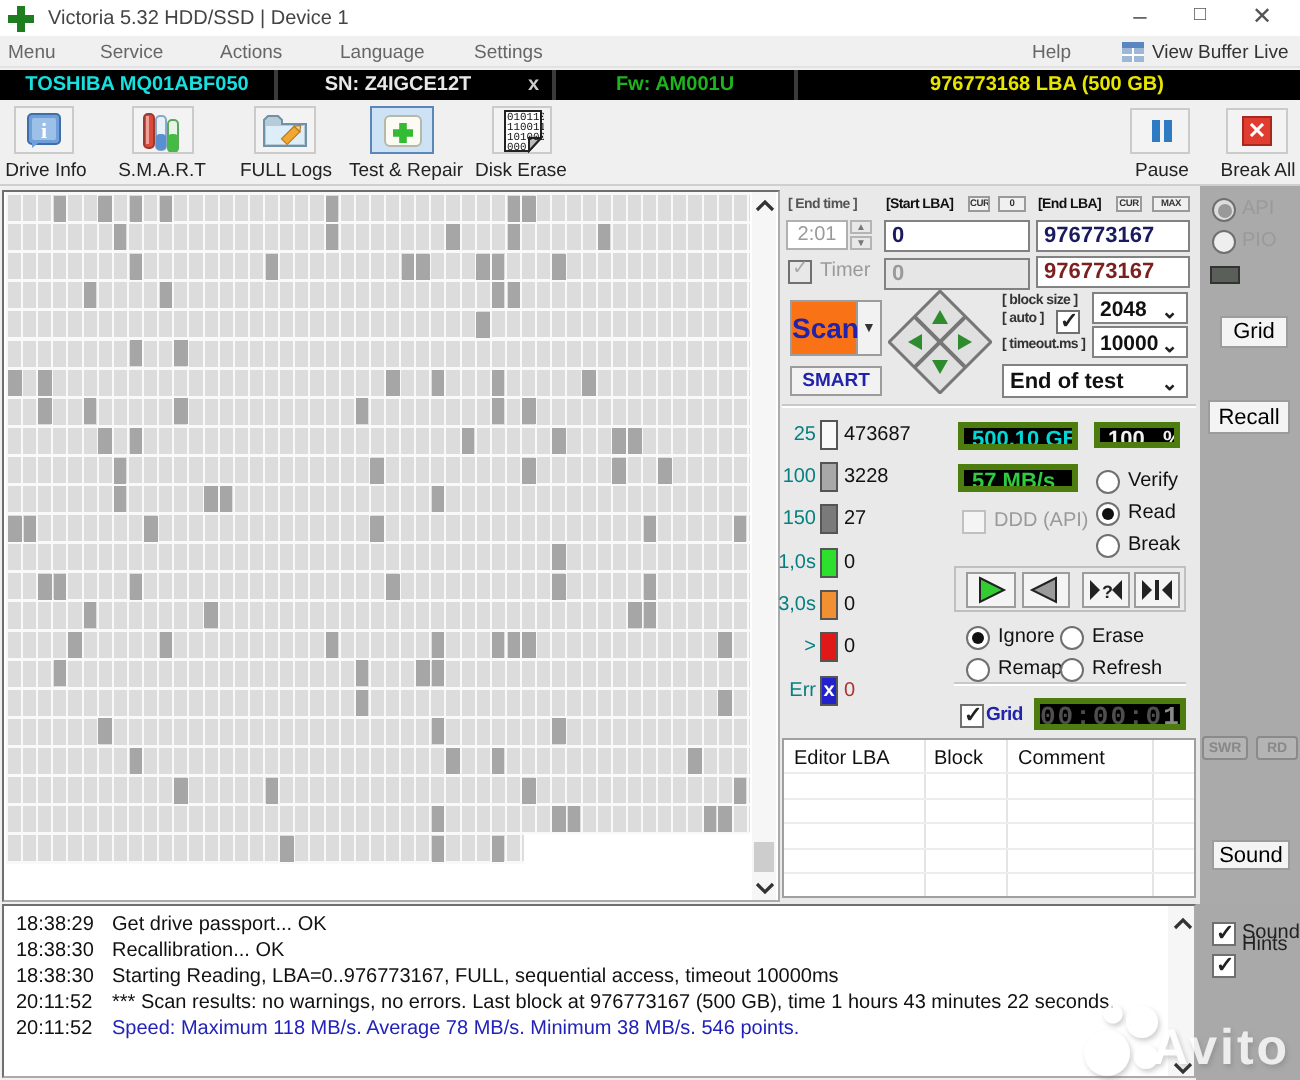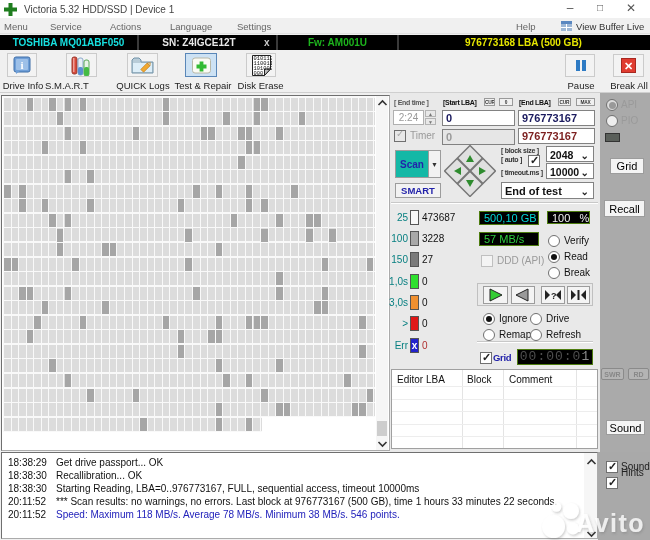--- a/index.html
+++ b/index.html
@@ -23,21 +23,21 @@
 #farright{left:600px;top:93px;width:50px;height:359px;background:#aaa}
 .lbl{position:absolute;font-size:10px;color:#3c3c3c;white-space:nowrap}
 .lblb{position:absolute;font-size:7px;letter-spacing:-0.3px;font-weight:bold;color:#111;white-space:nowrap}
 .gray{color:#9a9a9a}
 .inp{position:absolute;background:#fff;border:1px solid #828282;font-weight:bold;font-size:11px;color:#1a1a5e;padding:1px 3px;line-height:13px}
 .inpg{background:#e6e6e6;color:#9a9a9a}
 .minibtn{position:absolute;height:8px;background:#f0f0f0;border:1px solid #9a9a9a;font-size:4.8px;letter-spacing:-0.2px;color:#333;text-align:center;line-height:7px;font-weight:bold;overflow:hidden}
 .btn{position:absolute;background:#f4f4f4;border:1px solid #9c9c9c;text-align:center}
 .combo{position:absolute;background:#fff;border:1px solid #828282;font-size:10.5px;font-weight:bold;color:#111;padding:2px 3px}
 .chev{position:absolute;right:4px;top:3px;font-size:10px;color:#222}
-.blackbox{position:absolute;background:#000;border:1px solid #4d7c0f;font-weight:normal;font-size:12px;white-space:nowrap;overflow:hidden}
+.blackbox{position:absolute;background:#000;border:3px solid #4d7c0f;font-weight:bold;font-size:12px;white-space:nowrap;overflow:hidden}
 .radio{position:absolute;width:12px;height:12px;border-radius:50%;background:#fff;border:1px solid #707070}
 .radio.sel::after{content:"";position:absolute;left:2px;top:2px;width:6px;height:6px;border-radius:50%;background:#111}
 .check{position:absolute;width:12px;height:12px;background:#fff;border:1px solid #707070}
 .check.on::after{content:"\2713";position:absolute;left:1px;top:-2px;font-size:11px;color:#222;font-weight:bold}
 .statlbl{position:absolute;font-size:10px;color:#067f80;text-align:right;width:26px}
 .statval{position:absolute;font-size:10px;color:#111}
 .statblock{position:absolute;width:9px;height:15px;border:1px solid #555}
 #logpanel{left:1px;top:452px;width:597px;height:87px;background:#fff;border:1px solid;border-color:#6f6f6f #ababab #ababab #6f6f6f}
 .logline{position:absolute;font-size:10px;color:#111;white-space:nowrap}
 #rb{left:598px;top:452px;width:52px;height:88px;background:#a9a9a9}
@@ -86,31 +86,31 @@
 <div class="tlabel" style="left:0px;width:46px">Drive Info</div>
 <div class="abs" style="left:66px;top:53px;width:31px;height:24px;background:#f3f3f3;border:1px solid #cbcbcb"></div>
 <svg class="abs" style="left:70px;top:55px" width="22" height="21">
     <rect x="2" y="2" width="5" height="17" rx="2" fill="#d84a3a" stroke="#9a3a30"></rect>
     <rect x="3" y="3" width="1.5" height="14" fill="#f0a098"></rect>
     <rect x="8" y="3" width="5" height="17" rx="2" fill="#e8f0f8" stroke="#8aa8c8"></rect>
     <rect x="8" y="12" width="5" height="8" rx="2" fill="#5a8fd0"></rect>
     <rect x="14" y="5" width="5" height="16" rx="2" fill="#e8f4e8" stroke="#5aa85a"></rect>
     <rect x="14" y="12" width="5" height="9" rx="2" fill="#44bb44"></rect>
   </svg>
-<div class="tlabel" style="left:43px;width:48px">S.M.A.R.T</div>
+<div class="tlabel" style="left:57px;width:48px">S.M.A.R.T</div>
 <div class="abs" style="left:127px;top:53px;width:31px;height:24px;background:#f3f3f3;border:1px solid #cbcbcb"></div>
 <svg class="abs" style="left:131px;top:56px" width="24" height="19">
     <path d="M1 4 L1 17 L22 17 L22 6 L10 6 L10 4 L8 2 L3 2 Z" fill="#b8ccd8" stroke="#7092a8"></path>
     <rect x="2" y="7" width="19" height="9" fill="#ddeef8"></rect>
     <g transform="rotate(-45 14 12)">
       <rect x="10" y="10" width="9" height="4" fill="#f0a830" stroke="#c07818" stroke-width="0.6"></rect>
       <path d="M19 10 L21.5 12 L19 14 Z" fill="#e8d8a8" stroke="#c07818" stroke-width="0.6"></path>
     </g>
   </svg>
-<div class="tlabel" style="left:114px;width:58px">QUICK Logs</div>
+<div class="tlabel" style="left:114px;width:58px">FULL Logs</div>
 <div class="abs" style="left:185px;top:53px;width:32px;height:24px;background:#cde2f4;border:1px solid #5a87b8"></div>
 <svg class="abs" style="left:191px;top:55px" width="21" height="20">
     <rect x="1.5" y="3" width="18" height="15" rx="2.5" fill="#fbfbf4" stroke="#b8b8a8"></rect>
     <path d="M8.6 6.5 h3.8 v3.1 h3.1 v3.8 h-3.1 v3.1 h-3.8 v-3.1 h-3.1 v-3.8 h3.1 z" fill="#33bb33"></path>
   </svg>
 <div class="tlabel" style="left:174px;width:58px">Test &amp; Repair</div>
 <div class="abs" style="left:246px;top:53px;width:30px;height:24px;background:#f3f3f3;border:1px solid #cbcbcb"></div>
 <svg class="abs" style="left:251px;top:54px" width="21" height="23">
     <path d="M1.5 1.5 H19.5 V15 L13.5 21.5 H1.5 Z" fill="#fff" stroke="#222"></path>
     <path d="M19.5 15 L13.5 15 L13.5 21.5 Z" fill="#bbb" stroke="#222"></path>
@@ -239,37 +239,37 @@
     <path d="M1.5 6 L5.5 2 L9.5 6" fill="none" stroke="#333" stroke-width="1.6"></path>
   </svg>
 <svg class="abs" style="left:377px;top:440px" width="11" height="8">
     <path d="M1.5 2 L5.5 6 L9.5 2" fill="none" stroke="#333" stroke-width="1.6"></path>
   </svg>
 <div class="sbthumb" style="left:377px;top:421px;width:10px;height:15px"></div>
 <div class="abs" id="rightpanel"></div>
 <div class="abs" id="farright"></div>
 
 <div class="lblb" style="left:394px;top:99px;color:#555">[ End time ]</div>
-<div class="abs" style="left:393px;top:110px;width:31px;height:15px;background:#fff;border:1px solid #b0b0b0;color:#9a9a9a;font-size:10px;text-align:center;line-height:14px">2:24</div>
+<div class="abs" style="left:393px;top:110px;width:31px;height:15px;background:#fff;border:1px solid #b0b0b0;color:#9a9a9a;font-size:10px;text-align:center;line-height:14px">2:01</div>
 <div class="abs" style="left:425px;top:110px;width:11px;height:7px;background:#e8e8e8;border:1px solid #b4b4b4;font-size:5px;color:#777;text-align:center;line-height:6px">▲</div>
 <div class="abs" style="left:425px;top:118px;width:11px;height:7px;background:#e8e8e8;border:1px solid #b4b4b4;font-size:5px;color:#777;text-align:center;line-height:6px">▼</div>
 <div class="lblb" style="left:443px;top:99px">[Start LBA]</div>
 <div class="minibtn" style="left:484px;top:98px;width:11px">CUR</div>
 <div class="minibtn" style="left:499px;top:98px;width:14px">0</div>
 <div class="inp" style="left:442px;top:110px;width:73px;height:16px">0</div>
 <div class="lblb" style="left:519px;top:99px">[End LBA]</div>
 <div class="minibtn" style="left:558px;top:98px;width:13px">CUR</div>
 <div class="minibtn" style="left:576px;top:98px;width:19px">MAX</div>
 <div class="inp" style="left:518px;top:110px;width:77px;height:16px">976773167</div>
 <div class="check" style="left:394px;top:130px;background:#e8e8e8"></div>
 <div class="abs" style="left:396px;top:128px;color:#aaa;font-size:10px">✓</div>
 <div class="lbl" style="left:410px;top:130px;color:#9a9a9a">Timer</div>
 <div class="inp inpg" style="left:442px;top:129px;width:73px;height:16px">0</div>
 <div class="inp" style="left:518px;top:128px;width:77px;height:16px;color:#7c1f1f">976773167</div>
-<div class="abs" style="left:395px;top:150px;width:34px;height:28px;background:#14b8a6;border:1px solid #9c9c9c;color:#2222aa;font-weight:bold;font-size:10px;text-align:center;line-height:27px">Scan</div>
+<div class="abs" style="left:395px;top:150px;width:34px;height:28px;background:#f97316;border:1px solid #9c9c9c;color:#2222aa;font-weight:bold;font-size:14px;text-align:center;line-height:27px">Scan</div>
 <div class="abs" style="left:429px;top:150px;width:12px;height:28px;background:#f2f2f2;border:1px solid #9c9c9c;border-left:none;color:#333;font-size:7px;text-align:center;line-height:28px">▼</div>
 <svg class="abs" style="left:444px;top:145px" width="52" height="52">
     <g transform="rotate(45 26 26)">
       <rect x="8" y="8" width="36" height="36" fill="#e0e0e0" stroke="#777" stroke-width="1.5"></rect>
       <line x1="26" y1="8" x2="26" y2="44" stroke="#777" stroke-width="2"></line>
       <line x1="8" y1="26" x2="44" y2="26" stroke="#777" stroke-width="2"></line>
     </g>
     <path d="M26 10 L30 17 L22 17 Z" fill="#2e8b2e"></path>
     <path d="M26 42 L30 35 L22 35 Z" fill="#2e8b2e"></path>
     <path d="M10 26 L17 22 L17 30 Z" fill="#2e8b2e"></path>
@@ -341,21 +341,21 @@
     </svg></div>
 <div class="btn" style="left:567px;top:286px;width:23px;height:18px"><svg width="21" height="16">
       <path d="M3 3 L8 8 L3 13 Z" fill="#222"></path>
       <rect x="9.5" y="3" width="2" height="10" fill="#222"></rect>
       <path d="M18 3 L13 8 L18 13 Z" fill="#222"></path>
     </svg></div>
 
 <div class="radio sel" style="left:483px;top:313px"></div>
 <div class="lbl" style="left:499px;top:313px;color:#111">Ignore</div>
 <div class="radio" style="left:530px;top:313px"></div>
-<div class="lbl" style="left:546px;top:313px;color:#111">Drive</div>
+<div class="lbl" style="left:546px;top:313px;color:#111">Erase</div>
 <div class="radio" style="left:483px;top:329px"></div>
 <div class="lbl" style="left:499px;top:329px;color:#111">Remap</div>
 <div class="radio" style="left:530px;top:329px"></div>
 <div class="lbl" style="left:546px;top:329px;color:#111">Refresh</div>
 <div class="abs" style="left:477px;top:341px;width:116px;height:0;border-top:1px solid #c8c8c8;border-bottom:1px solid #fff"></div>
 
 <div class="check on" style="left:480px;top:352px"></div>
 <div class="lblb" style="left:493px;top:352px;color:#2222aa;font-size:9.5px">Grid</div>
 <div class="blackbox" style="left:517px;top:349px;width:76px;height:16px;color:#4e4e4e;font-family:'Liberation Mono',monospace;font-size:13px;line-height:14px;text-align:center;letter-spacing:1px">00:00:0<span style="color:#8a8a8a">1</span></div>
 
@@ -376,21 +376,21 @@
 <div class="abs" style="left:628px;top:368px;width:21px;height:12px;background:#b4b4b4;border:1px solid #8a8a8a;border-radius:2px;font-size:7px;color:#888;text-align:center;line-height:11px;font-weight:bold">RD</div>
 <div class="btn" style="left:606px;top:420px;width:39px;height:15px;font-size:11px;line-height:14px">Sound</div>
 <div class="abs" id="logpanel"></div>
 <div class="logline" style="left:8px;top:457px">18:38:29</div>
 <div class="logline" style="left:56px;top:457px">Get drive passport... OK</div>
 <div class="logline" style="left:8px;top:470px">18:38:30</div>
 <div class="logline" style="left:56px;top:470px">Recallibration... OK</div>
 <div class="logline" style="left:8px;top:483px">18:38:30</div>
 <div class="logline" style="left:56px;top:483px">Starting Reading, LBA=0..976773167, FULL, sequential access, timeout 10000ms</div>
 <div class="logline" style="left:8px;top:496px">20:11:52</div>
-<div class="logline" style="left:56px;top:496px">*** Scan results: no warnings, no errors. Last block at 976773167 (500 GB), time 1 hours 33 minutes 22 seconds.</div>
+<div class="logline" style="left:56px;top:496px">*** Scan results: no warnings, no errors. Last block at 976773167 (500 GB), time 1 hours 43 minutes 22 seconds.</div>
 <div class="logline" style="left:8px;top:509px;">20:11:52</div>
 <div class="logline" style="left:56px;top:509px;color:#2222bb">Speed: Maximum 118 MB/s. Average 78 MB/s. Minimum 38 MB/s. 546 points.</div>
 <div class="abs sb" style="left:584px;top:453px;width:13px;height:85px"></div>
 <svg class="abs" style="left:586px;top:458px" width="11" height="8">
     <path d="M1.5 6 L5.5 2 L9.5 6" fill="none" stroke="#333" stroke-width="1.6"></path>
   </svg>
 <svg class="abs" style="left:586px;top:530px" width="11" height="8">
     <path d="M1.5 2 L5.5 6 L9.5 2" fill="none" stroke="#333" stroke-width="1.6"></path>
   </svg>
 <div class="abs" id="rb"></div>

